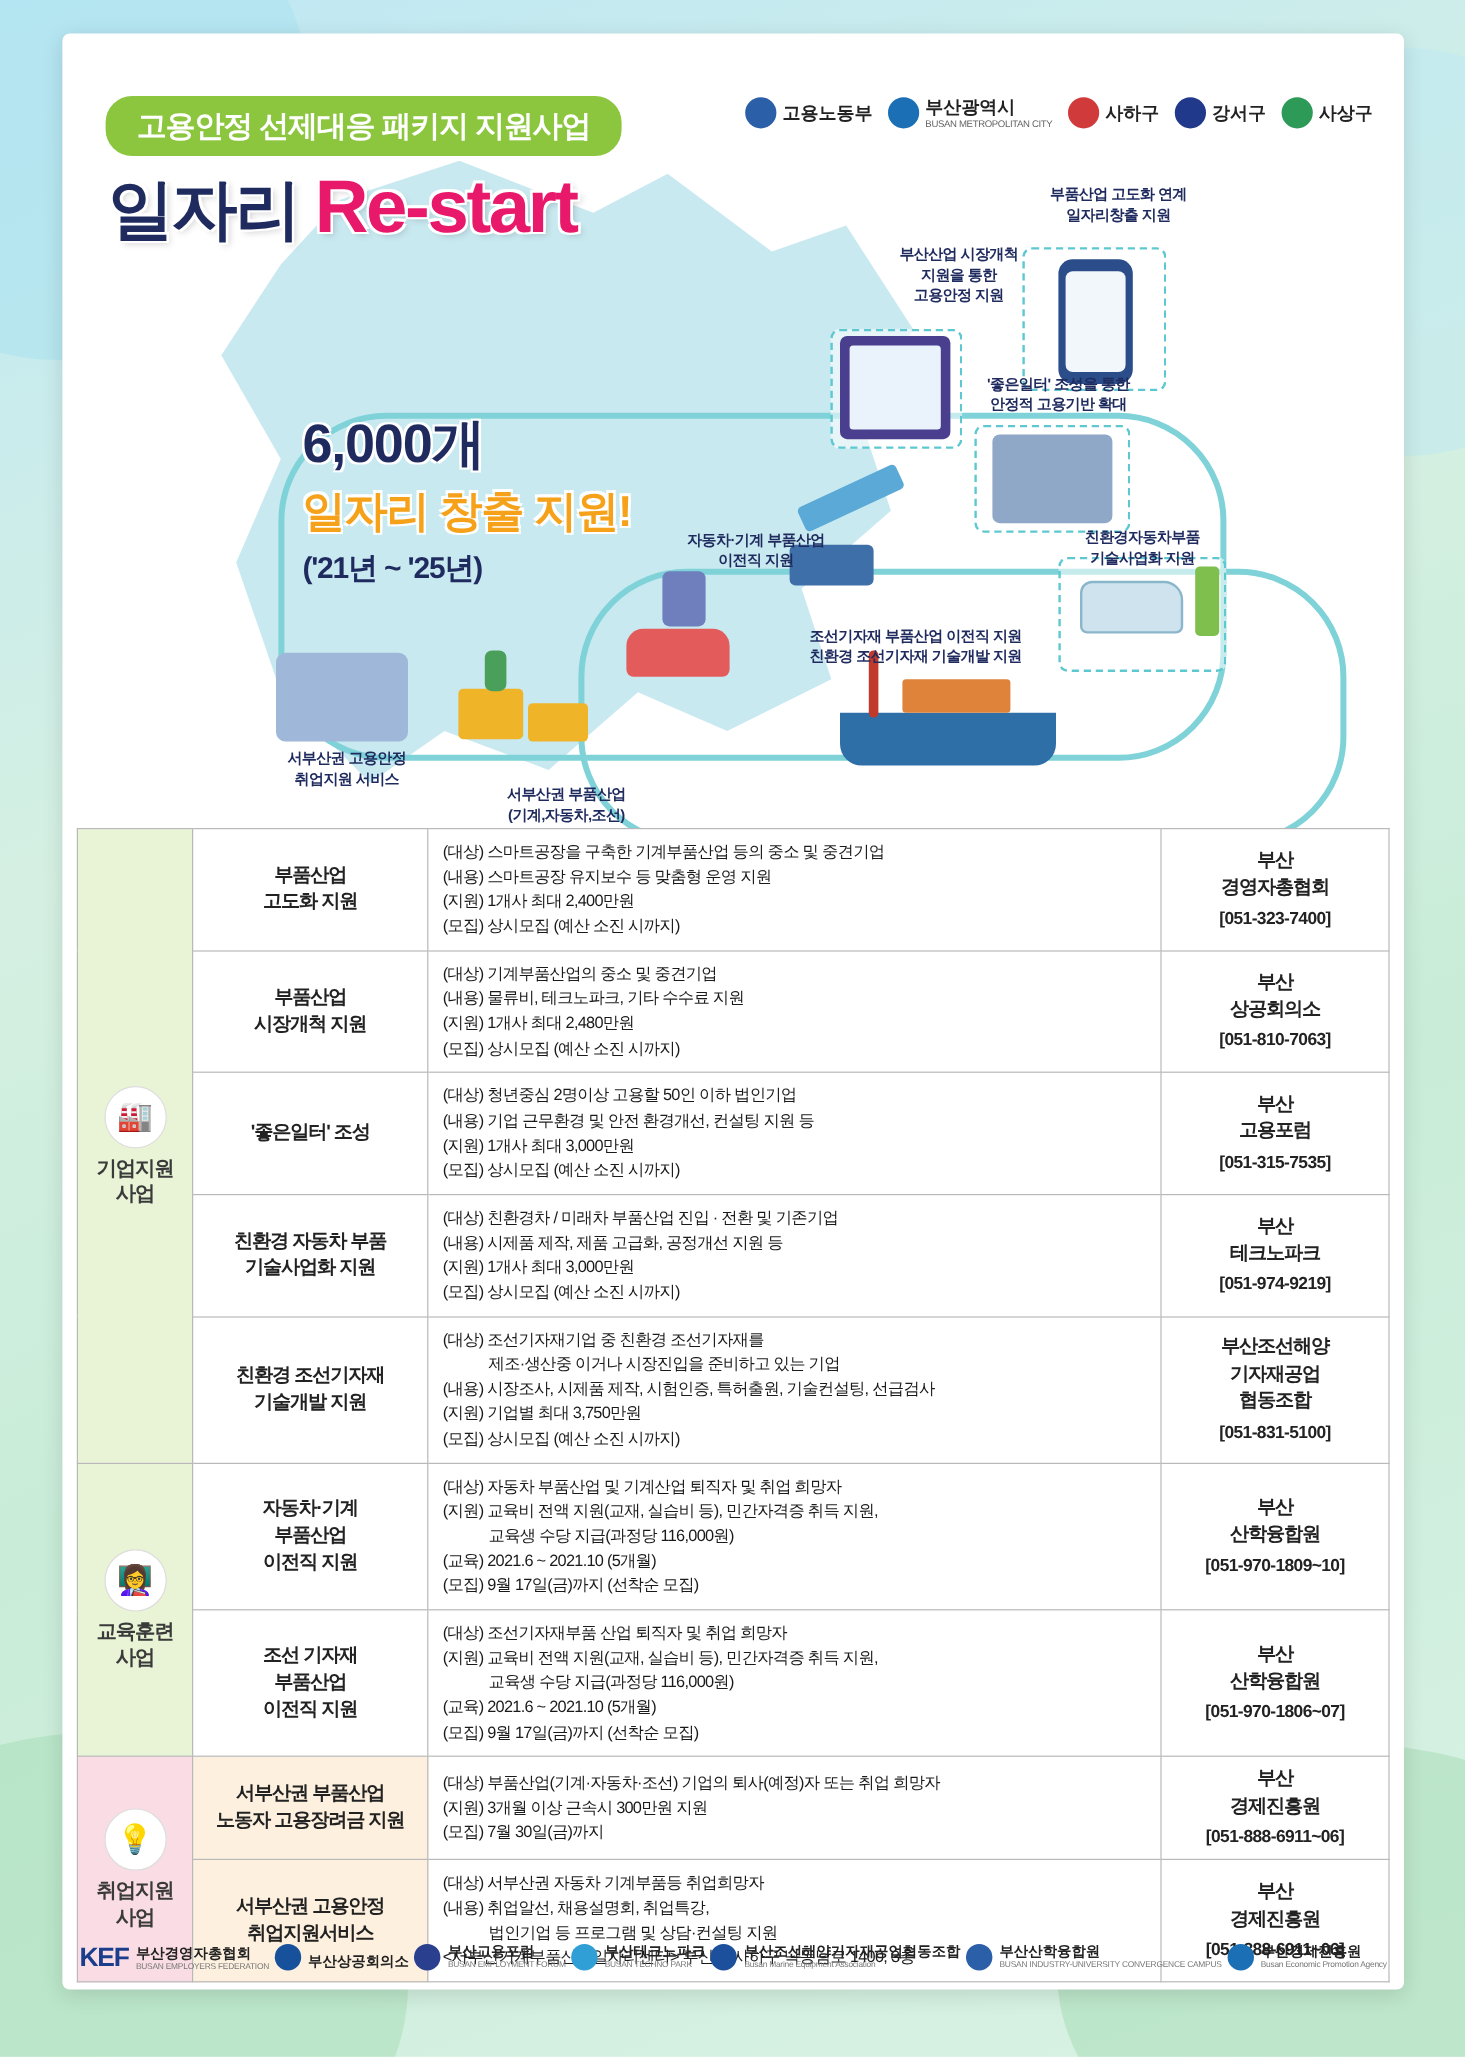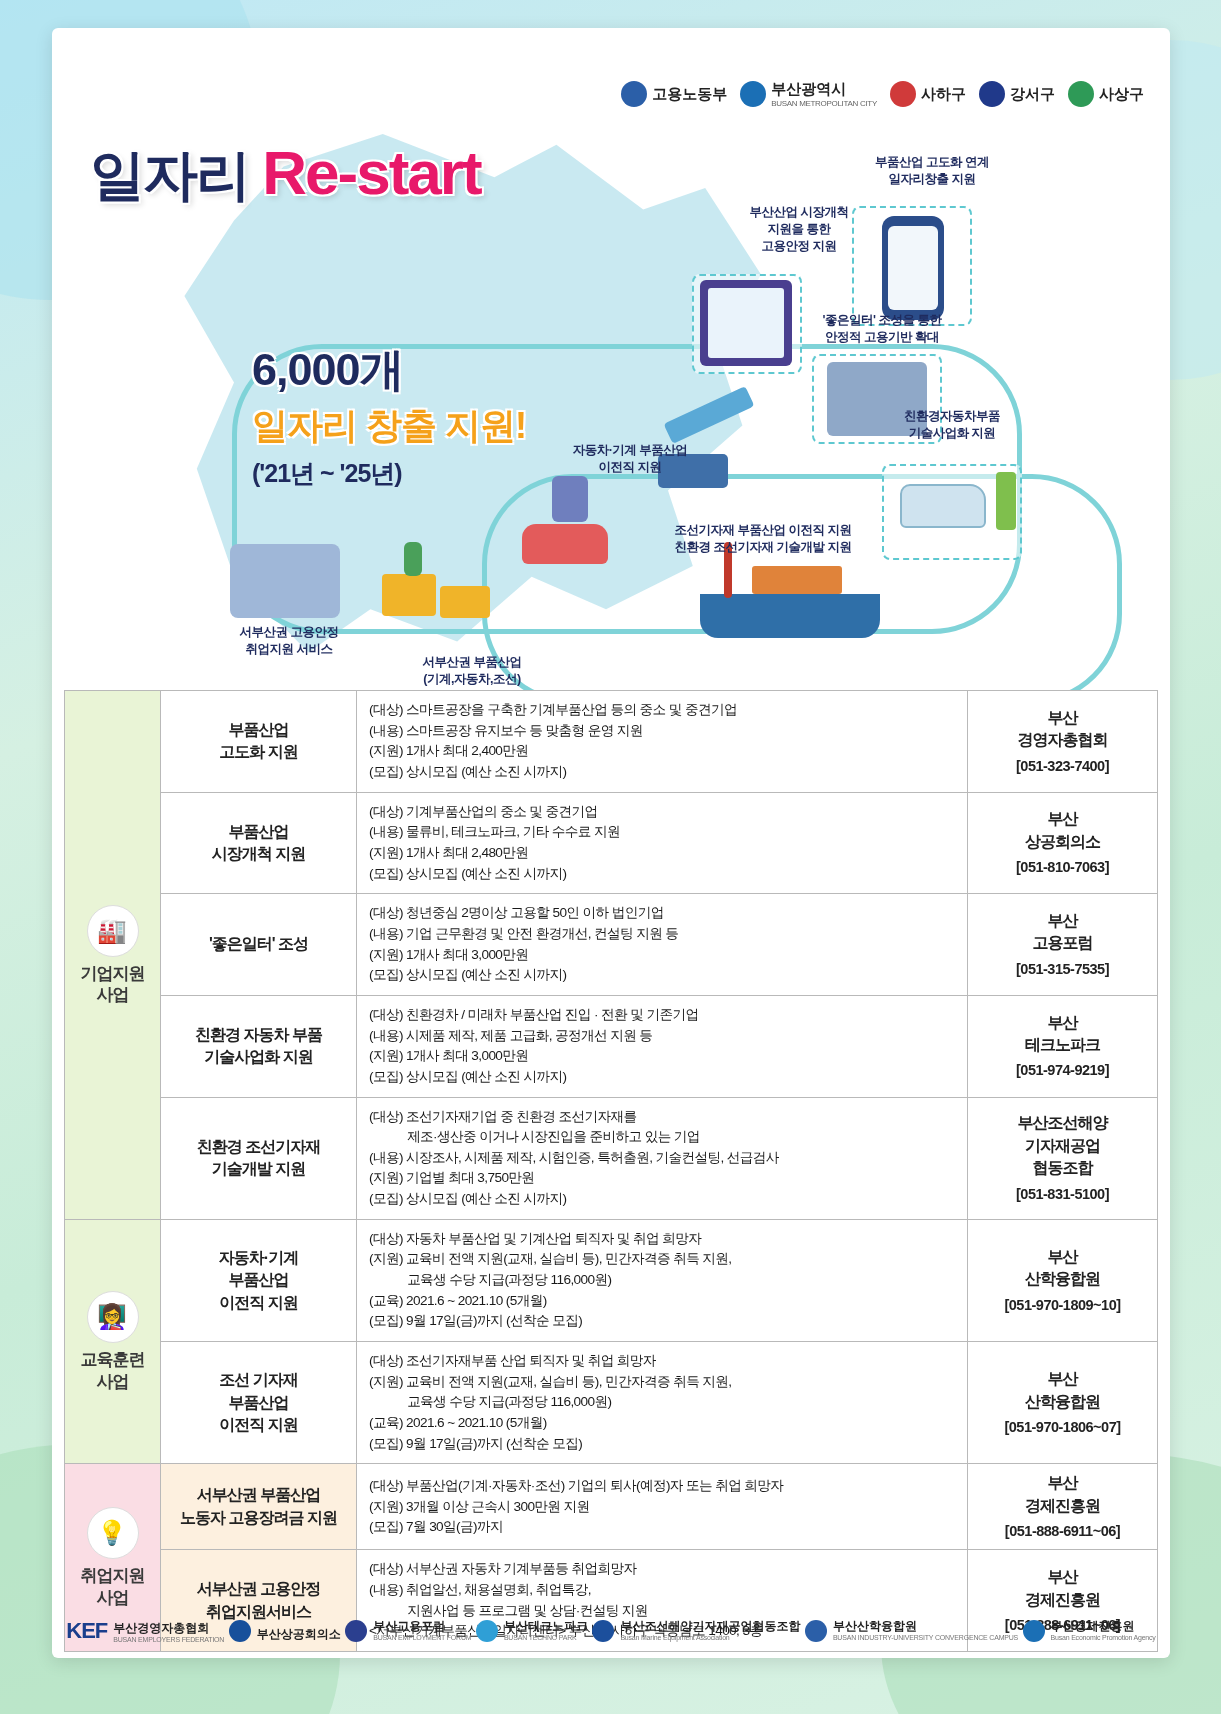--- a/index.html
+++ b/index.html
@@ -148,20 +148,21 @@
 <div class="bg-blob blob1"></div>
 <div class="bg-blob blob2"></div>
 <div class="bg-blob blob3"></div>
 <div class="bg-blob blob4"></div>
 <div class="bg-blob blob5"></div>
 <div class="bg-blob blob6"></div>
 
 <div class="poster">
 
   <div class="header">
+    <div class="tagline">고용안정 선제대응 패키지 지원사업</div>
     <div class="logos" id="header-logos">
         <div class="logo">
           <span class="mark" style="background: rgb(43, 95, 168);"></span>
           <span>고용노동부</span>
         </div>
         <div class="logo">
           <span class="mark" style="background: rgb(27, 111, 181);"></span>
           <span>부산광역시<span class="sub">BUSAN METROPOLITAN CITY</span></span>
         </div>
         <div class="logo">
@@ -217,21 +218,21 @@
 
     <div class="figure" style="left:178px;top:420px;width:110px;height:74px;background:#9fb7d8;border-radius:8px;"></div>
 
     <div class="callout" style="left: 800px; top: 30px; width: 160px; white-space: pre-line;">부품산업 고도화 연계
 일자리창출 지원</div>
     <div class="callout" style="left: 672px; top: 80px; width: 150px; white-space: pre-line;">부산산업 시장개척
 지원을 통한
 고용안정 지원</div>
     <div class="callout" style="left: 740px; top: 188px; width: 180px; white-space: pre-line;">'좋은일터' 조성을 통한
 안정적 고용기반 확대</div>
-    <div class="callout" style="left: 820px; top: 284px; width: 160px; white-space: pre-line; font-family: Liberation Serif, serif;">친환경자동차부품
+    <div class="callout" style="left: 820px; top: 316px; width: 160px; white-space: pre-line;">친환경자동차부품
 기술사업화 지원</div>
     <div class="callout" style="left: 498px; top: 318px; width: 160px; white-space: pre-line;">자동차·기계 부품산업
 이전직 지원</div>
     <div class="callout" style="left: 586px; top: 398px; width: 250px; white-space: pre-line;">조선기자재 부품산업 이전직 지원
 친환경 조선기자재 기술개발 지원</div>
     <div class="callout" style="left: 172px; top: 500px; width: 130px; white-space: pre-line;">서부산권 고용안정
 취업지원 서비스</div>
     <div class="callout" style="left: 330px; top: 530px; width: 180px; white-space: pre-line;">서부산권 부품산업
 (기계,자동차,조선)
 노동자 고용장려금 지원</div>
@@ -391,21 +392,21 @@
 경제진흥원</div>
               <span class="tel">[051-888-6911~06]</span>
             </td>
           </tr>
           <tr>
             <td class="name-cell name-hl" style="white-space: pre-line;">서부산권 고용안정
 취업지원서비스</td>
             <td class="desc-cell">
               <div class="ln">(대상) 서부산권 자동차 기계부품등 취업희망자</div>
               <div class="ln">(내용) 취업알선, 채용설명회, 취업특강,</div>
-              <div class="ln">            지원사업 등 프로그램 및 상담·컨설팅 지원</div>
+              <div class="ln">            법인기업 등 프로그램 및 상담·컨설팅 지원</div>
               <div class="ln">&lt;서부산기계부품산업일자리센터&gt; 부산시 사하구 낙동남로 1400, 3층</div>
             </td>
             <td class="org-cell">
               <div style="white-space: pre-line;">부산
 경제진흥원</div>
               <span class="tel">[051-888-6911~06]</span>
             </td>
           </tr>
         </tbody>
     </table>

